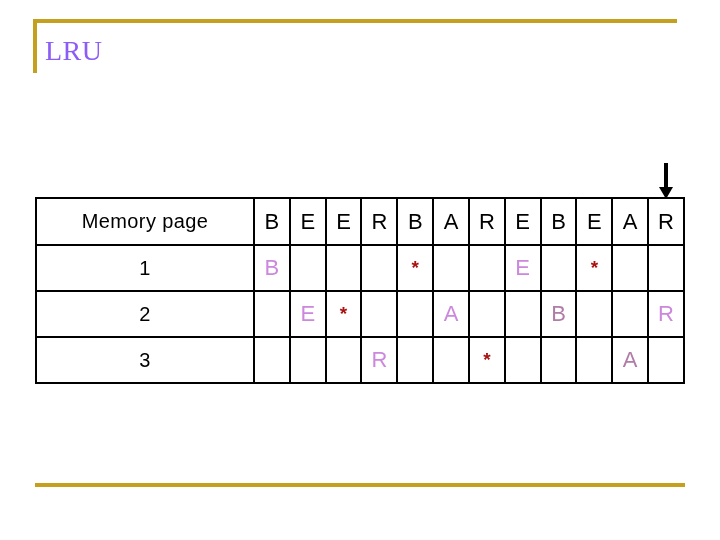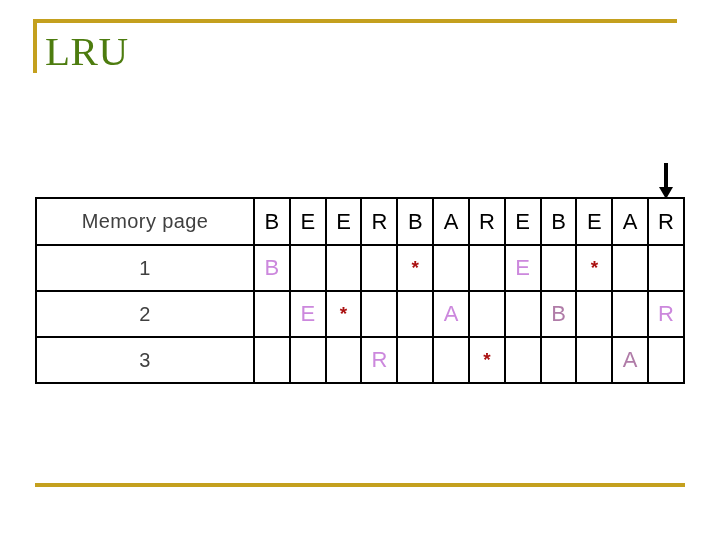--- a/index.html
+++ b/index.html
@@ -40,23 +40,23 @@
     height: 4px;
     background: #c4a01e;
   }
 
   
   #page-title {
     position: absolute;
     left: 45px;
     top: 27px;
     font-family: "Liberation Serif", serif;
-    font-size: 41px;
+    font-size: 28px;
     line-height: 48px;
-    color: #4d7c0f;
+    color: #8b5cf6;
     letter-spacing: 0.5px;
     white-space: nowrap;
   }
 
   
   #current-ref-arrow {
     position: absolute;
     left: 658px;
     top: 163px;
     width: 16px;
@@ -79,21 +79,21 @@
     text-align: center;
     vertical-align: middle;
     font-family: "Liberation Sans", sans-serif;
     background: #ffffff;
   }
   #lru-table tr:first-child td { height: 45px; }
 
   .label-cell {
     width: 216px;
     font-size: 20px;
-    color: #404040;
+    color: #000000;
     letter-spacing: 0.4px;
   }
   .ref-cell {
     font-size: 22px;
     color: #000000;
   }
   .data-cell {
     font-size: 22px;
     color: #cc88dd;
   }

